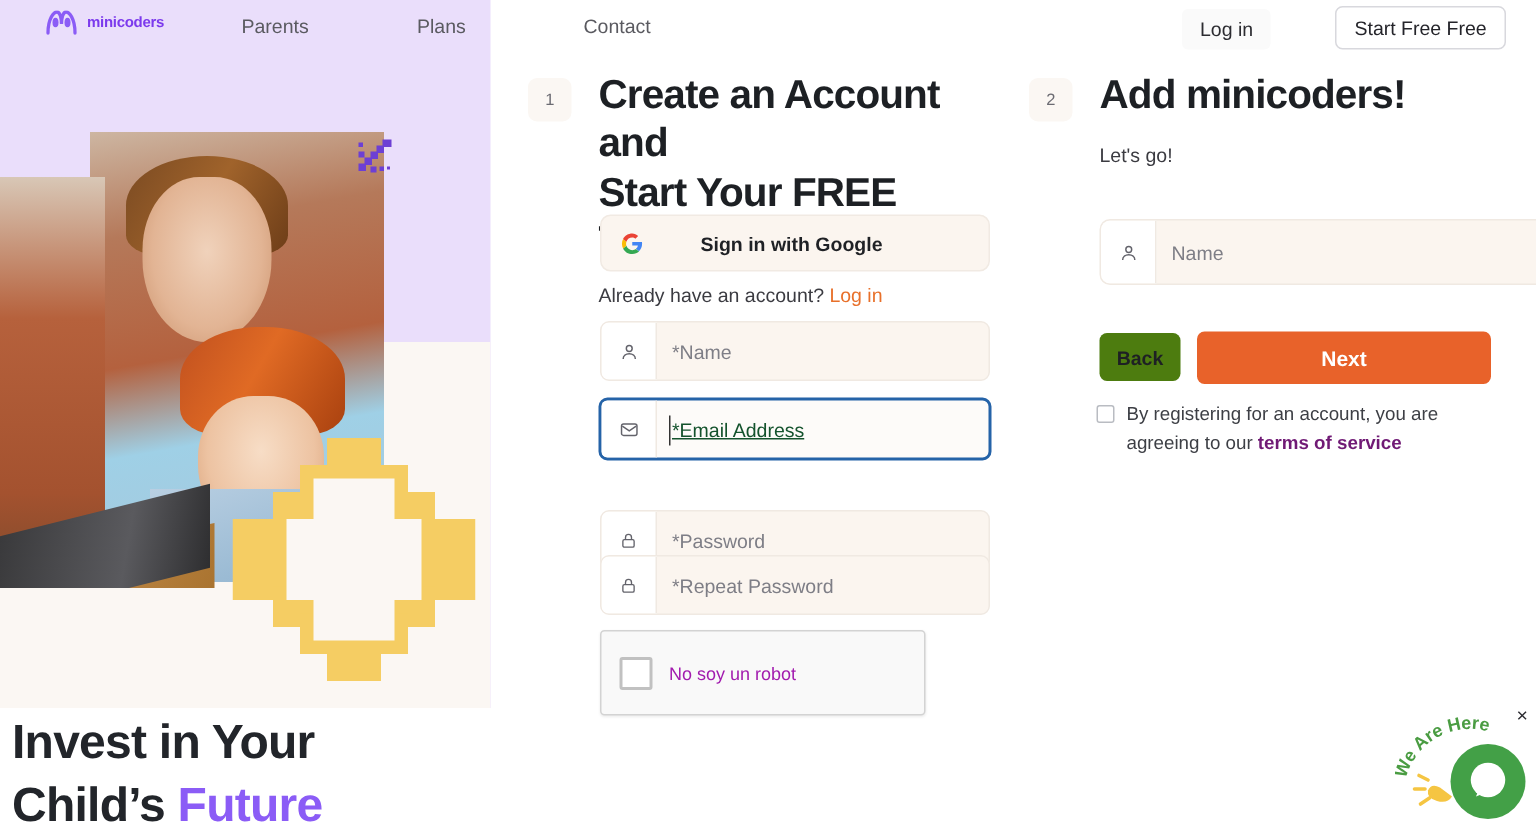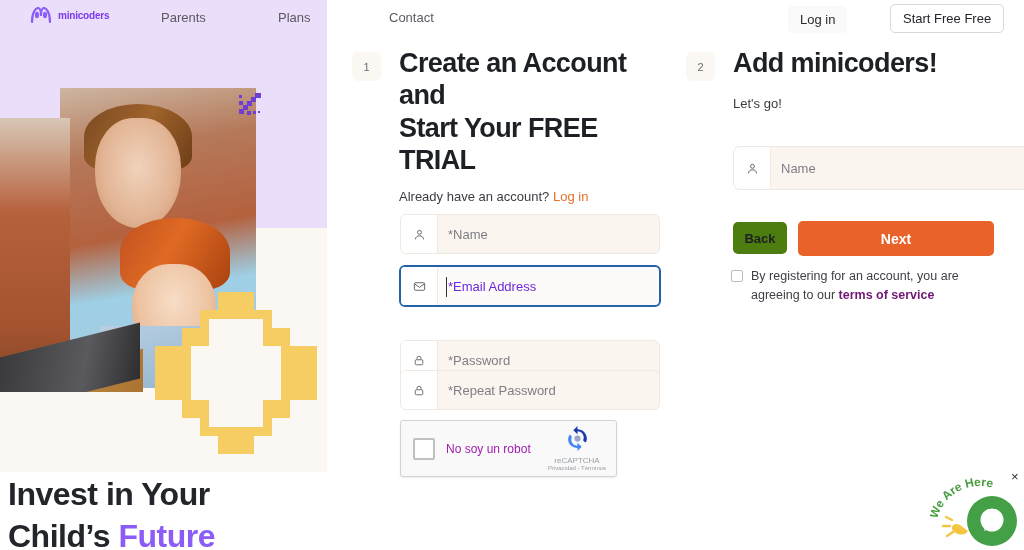--- a/index.html
+++ b/index.html
@@ -134,21 +134,21 @@
     width: 37px; height: 100%; flex: none;
     display: flex; align-items: center; justify-content: center;
     background: #ffffff; border-right: 1px solid #f0e9e2;
   }
   .field .ph {
     font-size: 13px; color: #7e7e86; padding-left: 10px;
   }
   .field.focused {
     border: 2px solid #2563a8; background: #fdfbf9; height: 42px;
   }
-  .field.focused .ph { color: #6d28d9; }
+  .field.focused .ph { color: #14532d; text-decoration: underline; }
   .caret {
     position: absolute; left: 45px; top: 10px; width: 1px; height: 20px; background: #333;
   }
   .google-btn {
     position: relative; height: 38px; background: #fbf5ef;
     border: 1px solid #f1eae3; border-radius: 7px;
     display: flex; align-items: center;
   }
   .google-btn .g-icon { margin-left: 13px; }
   .google-btn .g-label {
@@ -288,20 +288,31 @@
       <div class="step-title">
         <span>Create an Account and</span><br>
         <span>Start Your FREE TRIAL</span>
       </div>
     </div>
     <div class="sub">
       <span>Already have an account? </span><a class="link">Log in</a>
     </div>
   </div>
 
+  <div class="f-google">
+    <div class="google-btn">
+      <svg class="g-icon" width="15" height="15" viewBox="0 0 48 48">
+        <path fill="#4285F4" d="M45 24c0-1.6-.1-2.7-.4-4H24v7.6h12c-.2 2-1.5 5-4.4 7l6.7 5.2C42.2 36.2 45 30.7 45 24z"></path>
+        <path fill="#34A853" d="M24 46c5.9 0 10.9-2 14.5-5.3l-6.9-5.3c-1.9 1.3-4.4 2.2-7.6 2.2-5.8 0-10.7-3.8-12.5-9.1l-7.1 5.5C8 41.5 15.4 46 24 46z"></path>
+        <path fill="#FBBC05" d="M11.5 28.5c-.5-1.4-.7-2.9-.7-4.5s.3-3.1.7-4.5l-7.1-5.5C2.9 17 2 20.4 2 24s.9 7 2.4 10z"></path>
+        <path fill="#EA4335" d="M24 10.8c3.2 0 5.4 1.4 6.7 2.6l5.9-5.8C32.9 4.1 29 2 24 2 15.4 2 8 6.5 4.4 14l7.1 5.5c1.8-5.3 6.7-8.7 12.5-8.7z"></path>
+      </svg>
+      <span class="g-label">Sign in with Google</span>
+    </div>
+  </div>
 
   <div class="f-name">
     <div class="field">
       <div class="icon-box">
         <svg width="13" height="13" viewBox="0 0 24 24" fill="none" stroke="#63636b" stroke-width="1.8">
           <circle cx="12" cy="8" r="3.6"></circle>
             <path d="M4.5 21c0-4.2 3.4-6.6 7.5-6.6s7.5 2.4 7.5 6.6"></path>
         </svg>
       </div>
       <span class="ph">*Name</span>
@@ -341,29 +352,20 @@
             <path d="M8 10.5V7.5a4 4 0 018 0v3"></path>
         </svg>
       </div>
       <span class="ph">*Repeat Password</span>
     </div>
   </div>
 
   <div class="recaptcha">
     <div class="rc-check"></div>
     <span class="rc-label">No soy un robot</span>
-    <div class="rc-brand">
-      <svg width="25" height="25" viewBox="0 0 48 48">
-        <path fill="#1c3aa9" d="M24 6V0l-8 8 8 8v-6c6.6 0 12 5.4 12 12 0 2-.5 3.8-1.4 5.4l4.4 4.4C40.9 31 42 27.6 42 24c0-9.9-8.1-18-18-18z"></path>
-        <path fill="#4285f4" d="M24 42v6l8-8-8-8v6c-6.6 0-12-5.4-12-12 0-2 .5-3.8 1.4-5.4L9 16.2C7.1 19 6 22.4 6 26c0 8.8 8.1 16 18 16z"></path>
-        <circle cx="24" cy="24" r="6" fill="#9aa6cc"></circle>
-      </svg>
-      <div class="rc-name">reCAPTCHA</div>
-      <div class="rc-legal">Privacidad - Términos</div>
-    </div>
   </div>
 
   <div class="col col-2">
     <div class="step-head">
       <div class="badge">2</div>
       <div class="step-title">Add minicoders!</div>
     </div>
     <div class="sub sub-2">Let's go!</div>
   </div>
 

